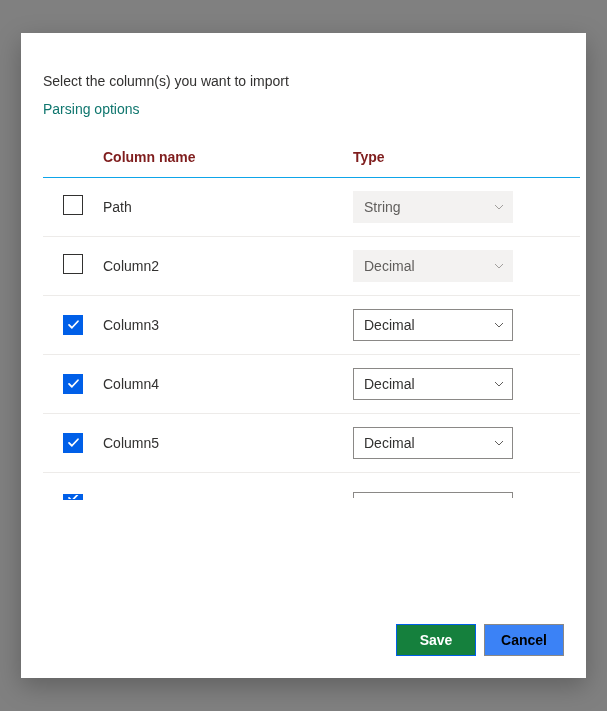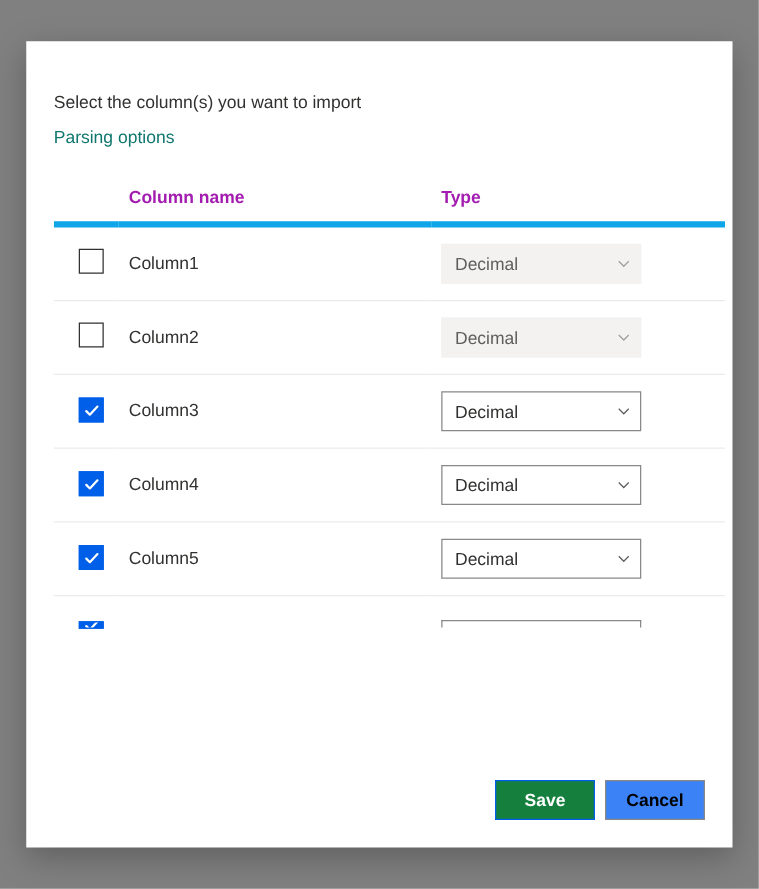--- a/index.html
+++ b/index.html
@@ -89,23 +89,23 @@
       background: #f5f5f5;
     }
     .table {
       width: 100%;
       border-collapse: collapse;
     }
     .table-header-row th {
       text-align: left;
       font-size: 14px;
       font-weight: 600;
-      color: #a21caf;
+      color: #7f1d1d;
       padding: 28px 8px 12px 8px;
-      border-bottom: 5px solid #0ea5e9;
+      border-bottom: 1px solid #0ea5e9;
     }
     .th-check {
       width: 52px;
     }
     .th-name {
       width: 250px;
     }
     .table-row td {
       padding: 13px 8px;
       border-bottom: 1px solid #edebe9;
@@ -212,26 +212,26 @@
       <table class="table">
         <thead>
           <tr class="table-header-row">
             <th class="th-check"></th>
             <th class="th-name">Column name</th>
             <th>Type</th>
           </tr>
         </thead>
         <tbody>
 
-            <tr class="table-row">
+        <tr class="table-row">
               <td><div class="checkbox"></div></td>
-              <td><span class="col-name">Column1</span></td>
+              <td><span class="col-name">Path</span></td>
               <td>
                 <div class="select-wrap disabled">
-                  <div class="select-box">Decimal</div>
+                  <div class="select-box">String</div>
                   <svg class="chevron" width="12" height="12" viewBox="0 0 12 12" fill="none" stroke="currentColor" stroke-width="1">
                     <polyline points="2,4 6,8 10,4"></polyline>
                   </svg>
                 </div>
               </td>
             </tr>
             <tr class="table-row">
               <td><div class="checkbox"></div></td>
               <td><span class="col-name">Column2</span></td>
               <td>

